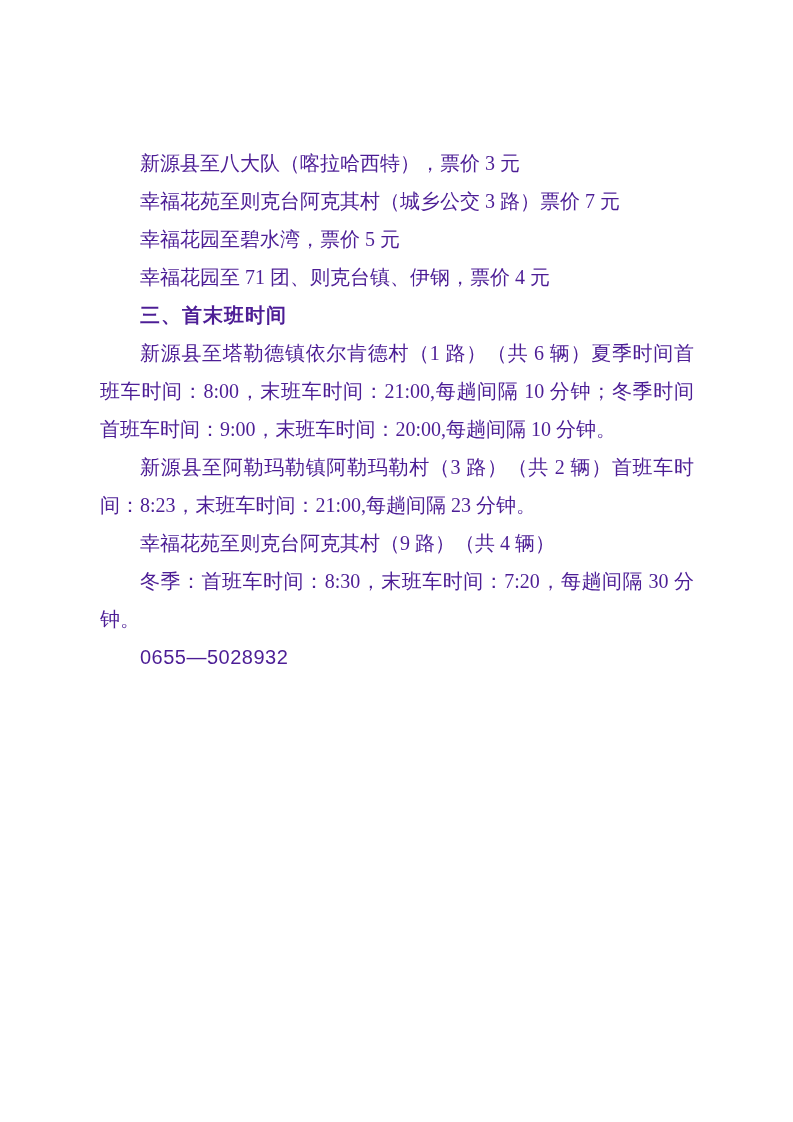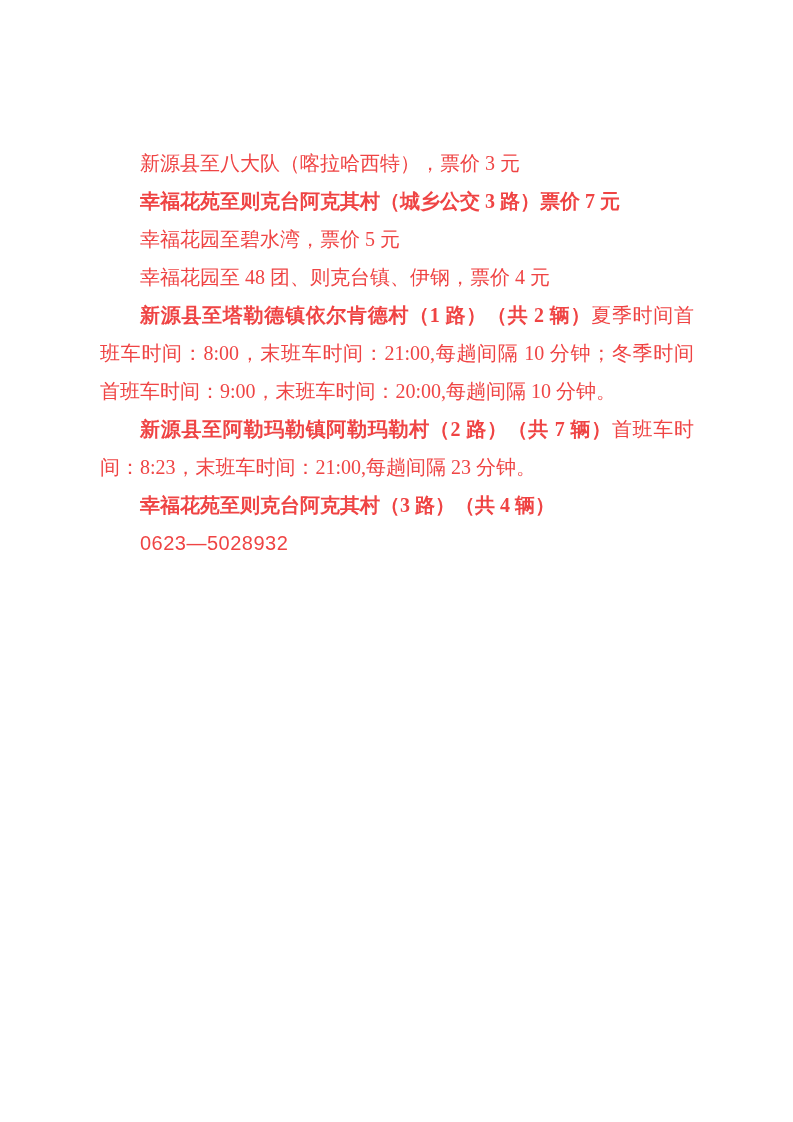--- a/index.html
+++ b/index.html
@@ -15,30 +15,30 @@
     overflow: hidden;
   }
   .content {
     position: absolute;
     left: 100px;
     top: 144px;
     width: 594px;
     font-family: "Liberation Serif", "DejaVu Serif", serif;
     font-size: 20px;
     line-height: 38px;
-    color: #ef4444;
+    color: #4c1d95;
     text-align: justify;
   }
   .content p {
     margin: 0;
     padding: 0;
     text-indent: 2em;
   }
   .b {
-    font-weight: bold;
+    font-weight: normal;
   }
   .hei {
     font-family: "Liberation Sans", "DejaVu Sans", sans-serif;
     font-weight: bold;
     letter-spacing: 1px;
   }
   .phone {
     font-family: "Liberation Sans", "DejaVu Sans", sans-serif;
     font-weight: normal;
     letter-spacing: 0.5px;
@@ -49,30 +49,32 @@
 
 <div class="page">
   <div class="content">
 
     <p><span>新源县至八大队（喀拉哈西特），票价 3 元</span></p>
 
     <p><span class="b">幸福花苑至则克台阿克其村（城乡公交 3 路）票价 7 元</span></p>
 
     <p><span>幸福花园至碧水湾，票价 5 元</span></p>
 
-    <p><span>幸福花园至 48 团、则克台镇、伊钢，票价 4 元</span></p>
+    <p><span>幸福花园至 71 团、则克台镇、伊钢，票价 4 元</span></p>
 
 
+    <p><span class="hei">三、首末班时间</span></p>
 
 
-    <p><span class="b">新源县至塔勒德镇依尔肯德村（1 路）（共 2 辆）</span><span>夏季时间首班车时间：8:00，末班车时间：21:00,每趟间隔 10 分钟；冬季时间首班车时间：9:00，末班车时间：20:00,每趟间隔 10 分钟。</span></p>
+    <p><span class="b">新源县至塔勒德镇依尔肯德村（1 路）（共 6 辆）</span><span>夏季时间首班车时间：8:00，末班车时间：21:00,每趟间隔 10 分钟；冬季时间首班车时间：9:00，末班车时间：20:00,每趟间隔 10 分钟。</span></p>
 
-    <p><span class="b">新源县至阿勒玛勒镇阿勒玛勒村（2 路）（共 7 辆）</span><span>首班车时间：8:23，末班车时间：21:00,每趟间隔 23 分钟。</span></p>
+    <p><span class="b">新源县至阿勒玛勒镇阿勒玛勒村（3 路）（共 2 辆）</span><span>首班车时间：8:23，末班车时间：21:00,每趟间隔 23 分钟。</span></p>
 
-    <p><span class="b">幸福花苑至则克台阿克其村（3 路）（共 4 辆）</span><span></span></p>
+    <p><span class="b">幸福花苑至则克台阿克其村（9 路）（共 4 辆）</span><span></span></p>
 
 
+    <p><span>冬季：首班车时间：8:30，末班车时间：7:20，每趟间隔 30 分钟。</span></p>
 
 
-    <p><span class="phone">0623—5028932</span></p>
+    <p><span class="phone">0655—5028932</span></p>
 
   </div>
 </div>
 
 </body></html>

